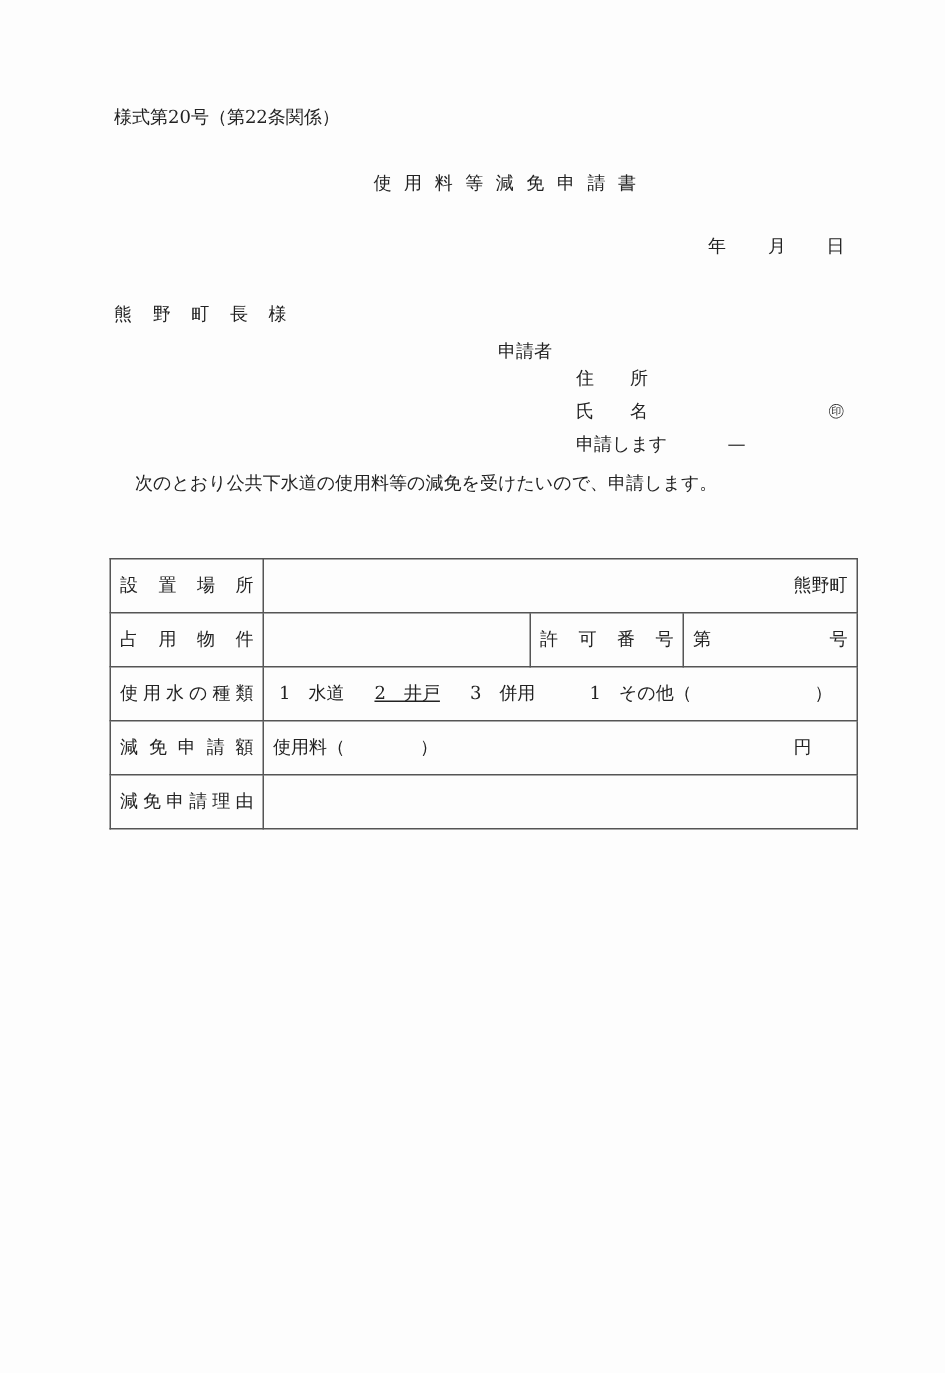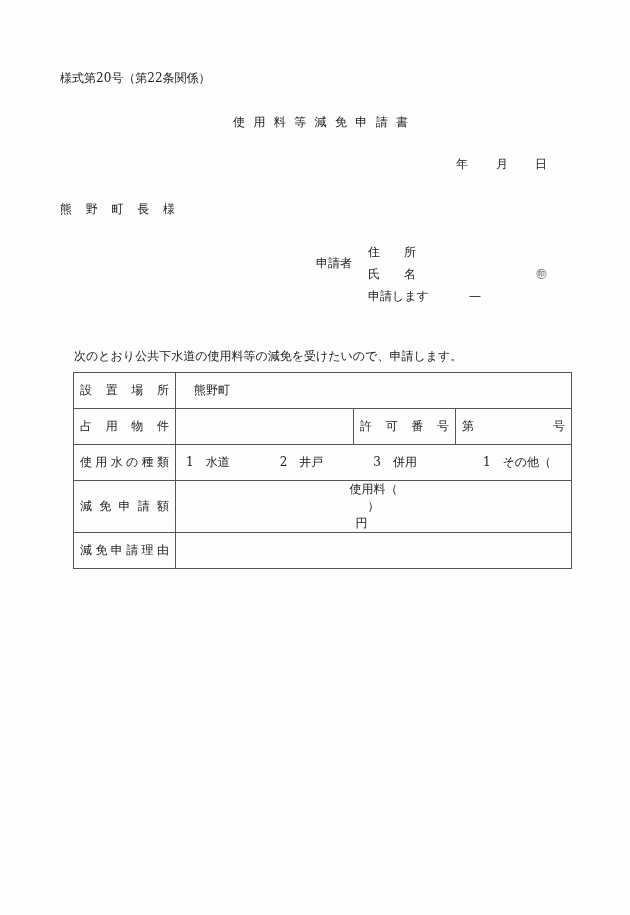--- a/index.html
+++ b/index.html
@@ -1,20 +1,20 @@
 <!DOCTYPE html>
 <html><head>
 <meta charset="utf-8">
 <style>
   html, body { margin: 0; padding: 0; }
   body {
     width: 630px; height: 915px; background: #fdfdfd; position: relative; overflow: hidden;
     font-family: "DejaVu Serif", "Liberation Serif", serif; color: #222; font-size: 12px;
   }
-  .abs { position: absolute; white-space: nowrap; line-height: 1; }
+  .abs { position: absolute; white-space: nowrap; line-height: 1; margin-left: 16px; }
   table.form {
     position: absolute; left: 73px; top: 372px; width: 498px;
     border-collapse: collapse; table-layout: fixed;
   }
   table.form td {
     border: 1.2px solid #555; padding: 0 6px; font-size: 12px; height: 35px; vertical-align: middle;
     white-space: nowrap; overflow: hidden;
   }
   td.label { width: 89px; }
   .dist { display: flex; justify-content: space-between; }
@@ -45,54 +45,54 @@
 
 <div class="abs" style="left:60px; top:203px; width:115px; display:flex; justify-content:space-between;">
   <span>熊</span>
   <span>野</span>
   <span>町</span>
   <span>長</span>
   <span>様</span>
 </div>
 
 <div>
-  <span class="abs" style="left:316px; top:257px;">申請者</span>
+  <span class="abs" style="left:316px; top:228px;">申請者</span>
   <div class="abs" style="left:368px; top:246px; width:48px; display:flex; justify-content:space-between;">
     <span>住</span>
     <span>所</span>
   </div>
   <div class="abs" style="left:368px; top:268px; width:48px; display:flex; justify-content:space-between;">
     <span>氏</span>
     <span>名</span>
   </div>
   <span class="abs" style="left:536px; top:268px; font-size:11px;">㊞</span>
   <span class="abs" style="left:368px; top:290px;">申請します</span>
   <span class="abs" style="left:469px; top:290px;">—</span>
 </div>
 
-<div class="abs" style="left:74px; top:350px; font-size:12px;">次のとおり公共下水道の使用料等の減免を受けたいので、申請します。</div>
+<div class="abs" style="left:74px; top:316px; font-size:12px;">次のとおり公共下水道の使用料等の減免を受けたいので、申請します。</div>
 
 <table class="form">
   <colgroup>
     <col style="width:102px">
     <col style="width:178px">
     <col style="width:102px">
     <col style="width:116px">
   </colgroup>
   <tbody>
       <tr>
     <td class="label">
       <div class="dist">
         <span>設</span>
         <span>置</span>
         <span>場</span>
         <span>所</span>
       </div>
     </td>
-    <td colspan="3" style="padding-left:18px;">
+    <td colspan="3" style="padding-left:18px;text-align:right;">
       <span>熊野町</span>
     </td>
   </tr>
   <tr>
     <td class="label">
       <div class="dist">
         <span>占</span>
         <span>用</span>
         <span>物</span>
         <span>件</span>
@@ -119,42 +119,42 @@
       <div class="dist">
         <span>使</span>
         <span>用</span>
         <span>水</span>
         <span>の</span>
         <span>種</span>
         <span>類</span>
       </div>
     </td>
     <td colspan="3" style="padding-left:10px;">
-      <div style="display:flex; align-items:center;gap:30px;">
+      <div style="display:flex; align-items:center;">
         <span style="margin-right:20px;">1　水道</span>
-        <span style="margin-right:20px;">2　井戸</span>
+        <span style="margin-right:20px;text-decoration:underline;">2　井戸</span>
         <span style="margin-right:36px;">3　併用</span>
         <span>1　その他（</span>
         <span style="flex:1;"></span>
         <span style="margin-right:10px;">）</span>
       </div>
     </td>
   </tr>
   <tr>
     <td class="label">
       <div class="dist">
         <span>減</span>
         <span>免</span>
         <span>申</span>
         <span>請</span>
         <span>額</span>
       </div>
     </td>
     <td colspan="3">
-      <div style="display:flex; align-items:center;flex-direction:column;">
+      <div style="display:flex; align-items:flex-start;">
         <span>使用料（</span>
         <span style="width:50px;"></span>
         <span>）</span>
         <span style="flex:1;"></span>
         <span style="margin-right:24px;">円</span>
       </div>
     </td>
   </tr>
   <tr class="row-tall">
     <td class="label">

